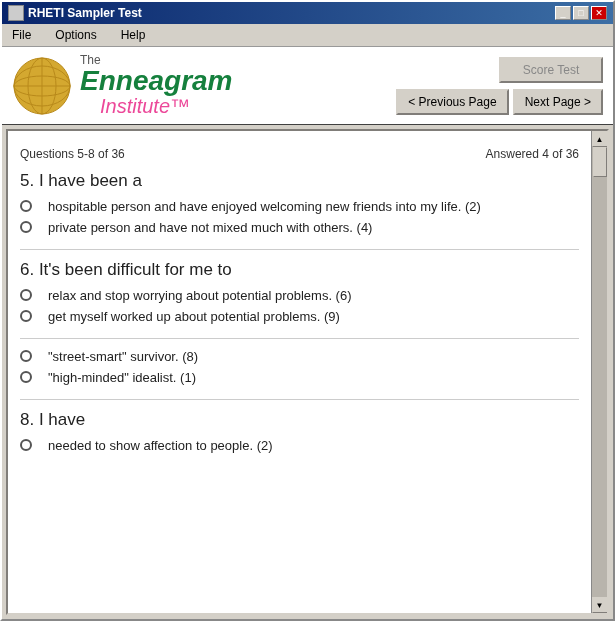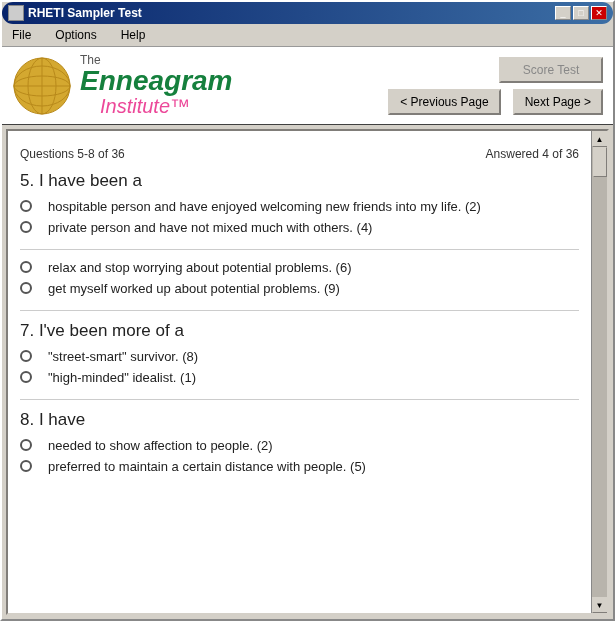--- a/index.html
+++ b/index.html
@@ -25,21 +25,20 @@
 
     .title-bar {
       background: linear-gradient(to right, #08246b, #3c6ea5);
       color: white;
       padding: 3px 6px;
       display: flex;
       align-items: center;
       justify-content: space-between;
       height: 22px;
       flex-shrink: 0;
-      border-radius: 11px;
     }
 
     .title-bar-left {
       display: flex;
       align-items: center;
       gap: 4px;
       font-size: 12px;
       font-weight: bold;
     }
 
@@ -145,21 +144,21 @@
       border: 2px outset #d4d0c8;
       font-size: 12px;
       cursor: pointer;
       color: #888;
       width: 104px;
       text-align: center;
     }
 
     .nav-row {
       display: flex;
-      gap: 12px;
+      gap: 4px;
     }
 
     .btn-prev, .btn-next {
       padding: 4px 10px;
       background: #d4d0c8;
       border: 2px outset #d4d0c8;
       font-size: 12px;
       cursor: pointer;
     }
 
@@ -328,55 +327,51 @@
         </div>
         <div class="question-option">
           <input type="radio" class="radio-btn" name="q5" style="">
           <span>private person and have not mixed much with others. (4)</span>
         </div>
       </div>
 
       <hr class="divider">
 
       <div class="question-block">
+        <div class="question-stem">6. It's been difficult for me to</div>
         <div class="question-option">
           <input type="radio" class="radio-btn" name="q6" style="">
           <span>relax and stop worrying about potential problems. (6)</span>
         </div>
         <div class="question-option">
           <input type="radio" class="radio-btn" name="q6" style="">
           <span>get myself worked up about potential problems. (9)</span>
         </div>
       </div>
 
       <hr class="divider">
 
       <div class="question-block">
-        <div class="question-stem">7. I've been more of a</div>
         <div class="question-option">
           <input type="radio" class="radio-btn" name="q7" style="">
           <span>"street-smart" survivor. (8)</span>
         </div>
         <div class="question-option">
           <input type="radio" class="radio-btn" name="q7" style="">
           <span>"high-minded" idealist. (1)</span>
         </div>
       </div>
 
       <hr class="divider">
 
       <div class="question-block">
         <div class="question-stem">8. I have</div>
         <div class="question-option">
           <input type="radio" class="radio-btn" name="q8" style="">
           <span>needed to show affection to people. (2)</span>
-        </div>
-        <div class="question-option">
-          <input type="radio" class="radio-btn" name="q8" style="">
-          <span>preferred to maintain a certain distance with people. (5)</span>
         </div>
       </div>
 
     </div>
 
     <div class="scrollbar">
       <div class="scroll-arrow">▲</div>
       <div class="scroll-track">
         <div class="scroll-thumb"></div>
       </div>

